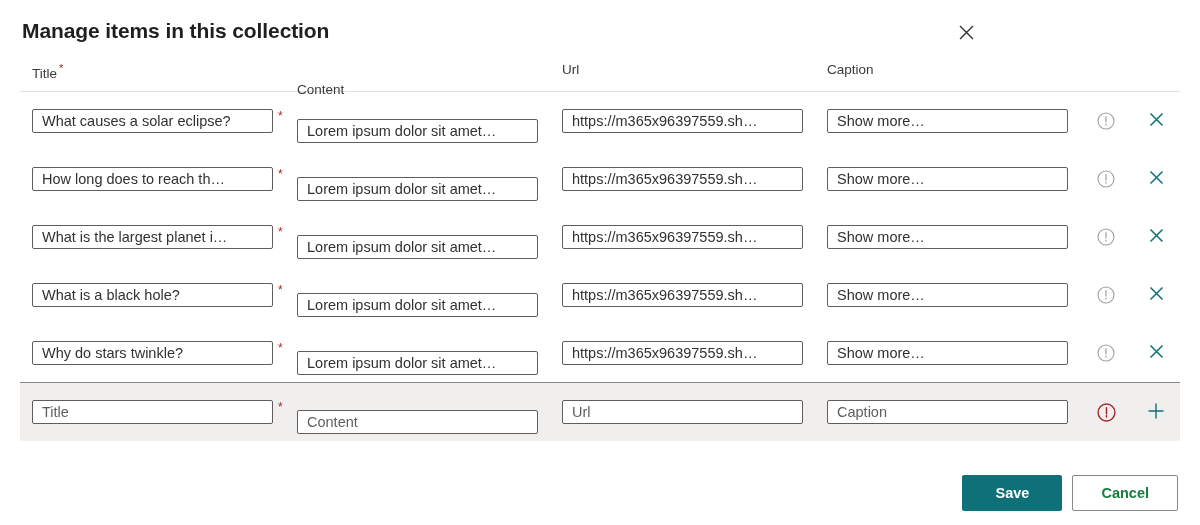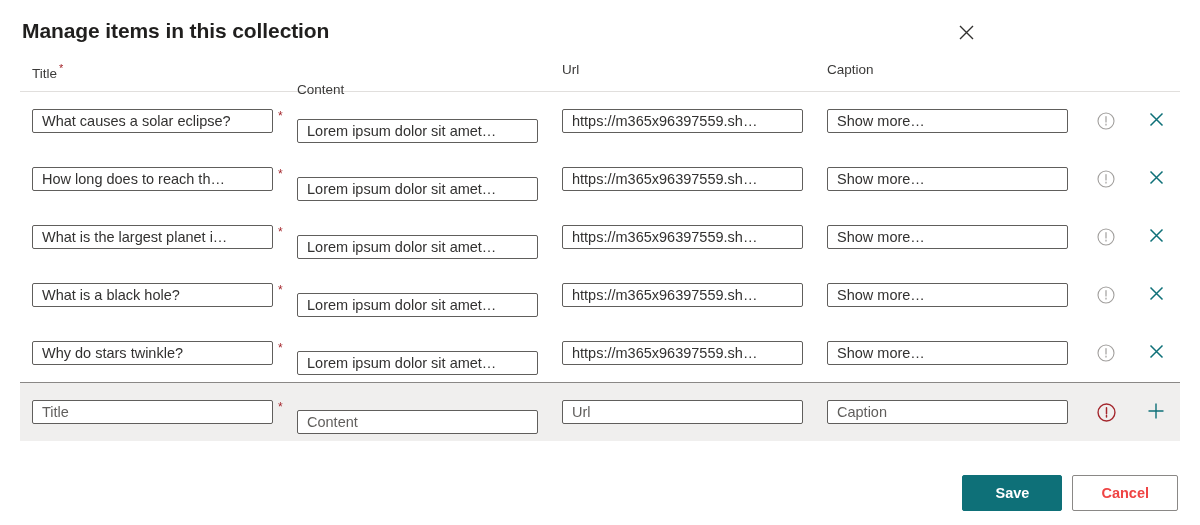--- a/index.html
+++ b/index.html
@@ -182,21 +182,21 @@
     padding: 0 28px;
   }
   .btn-primary {
     background: #0e7078;
     border: 1px solid #0e7078;
     color: #ffffff;
   }
   .btn-secondary {
     background: #ffffff;
     border: 1px solid #8a8886;
-    color: #ef4444;
+    color: #15803d;
   }
 </style>
 </head>
 <body>
 
 <div class="dialog-header">
   <div class="dialog-title">Manage items in this collection</div>
 
   <button class="close-dialog-button">
     <span>

